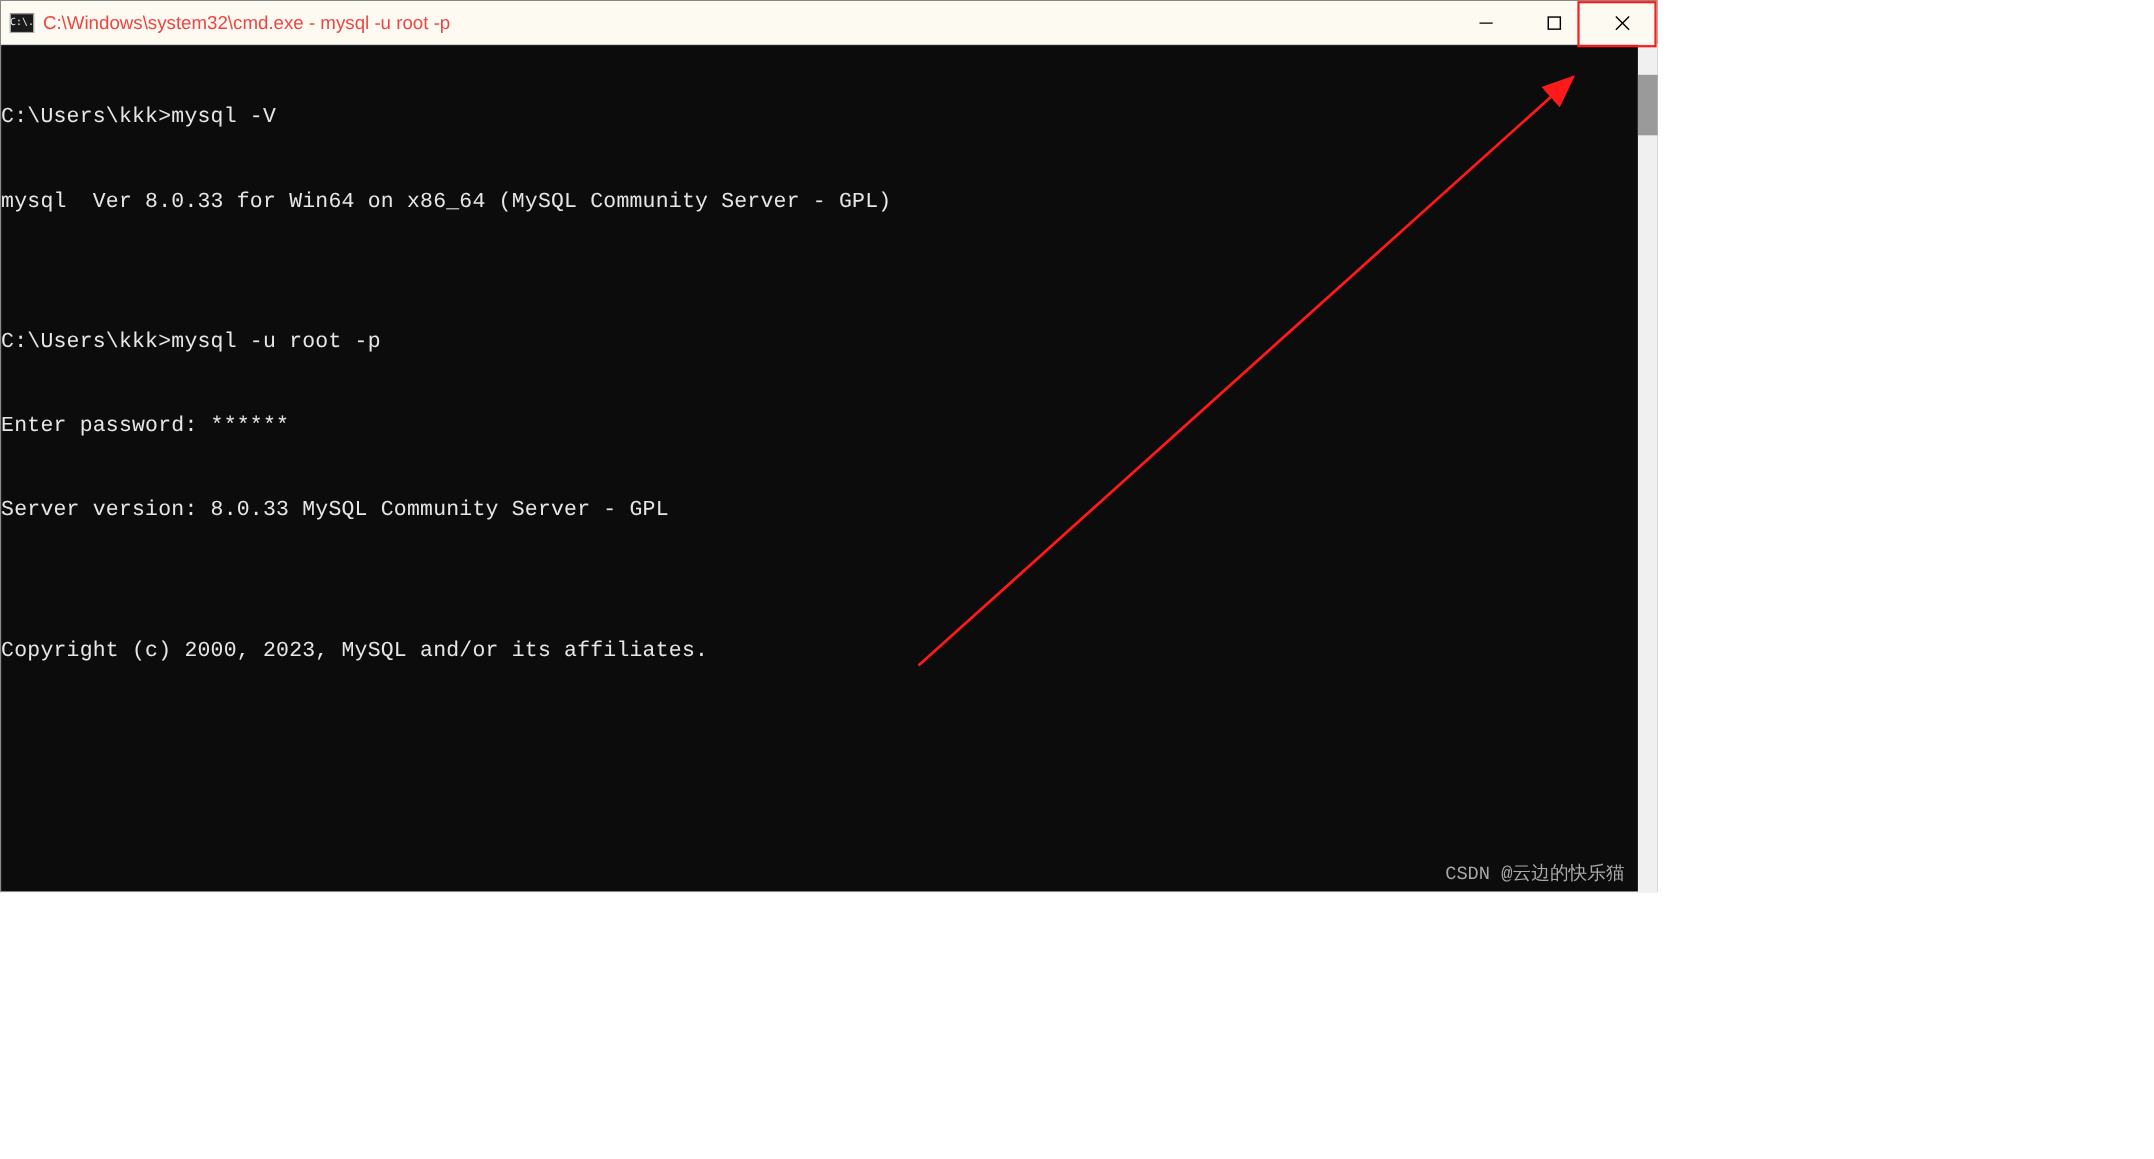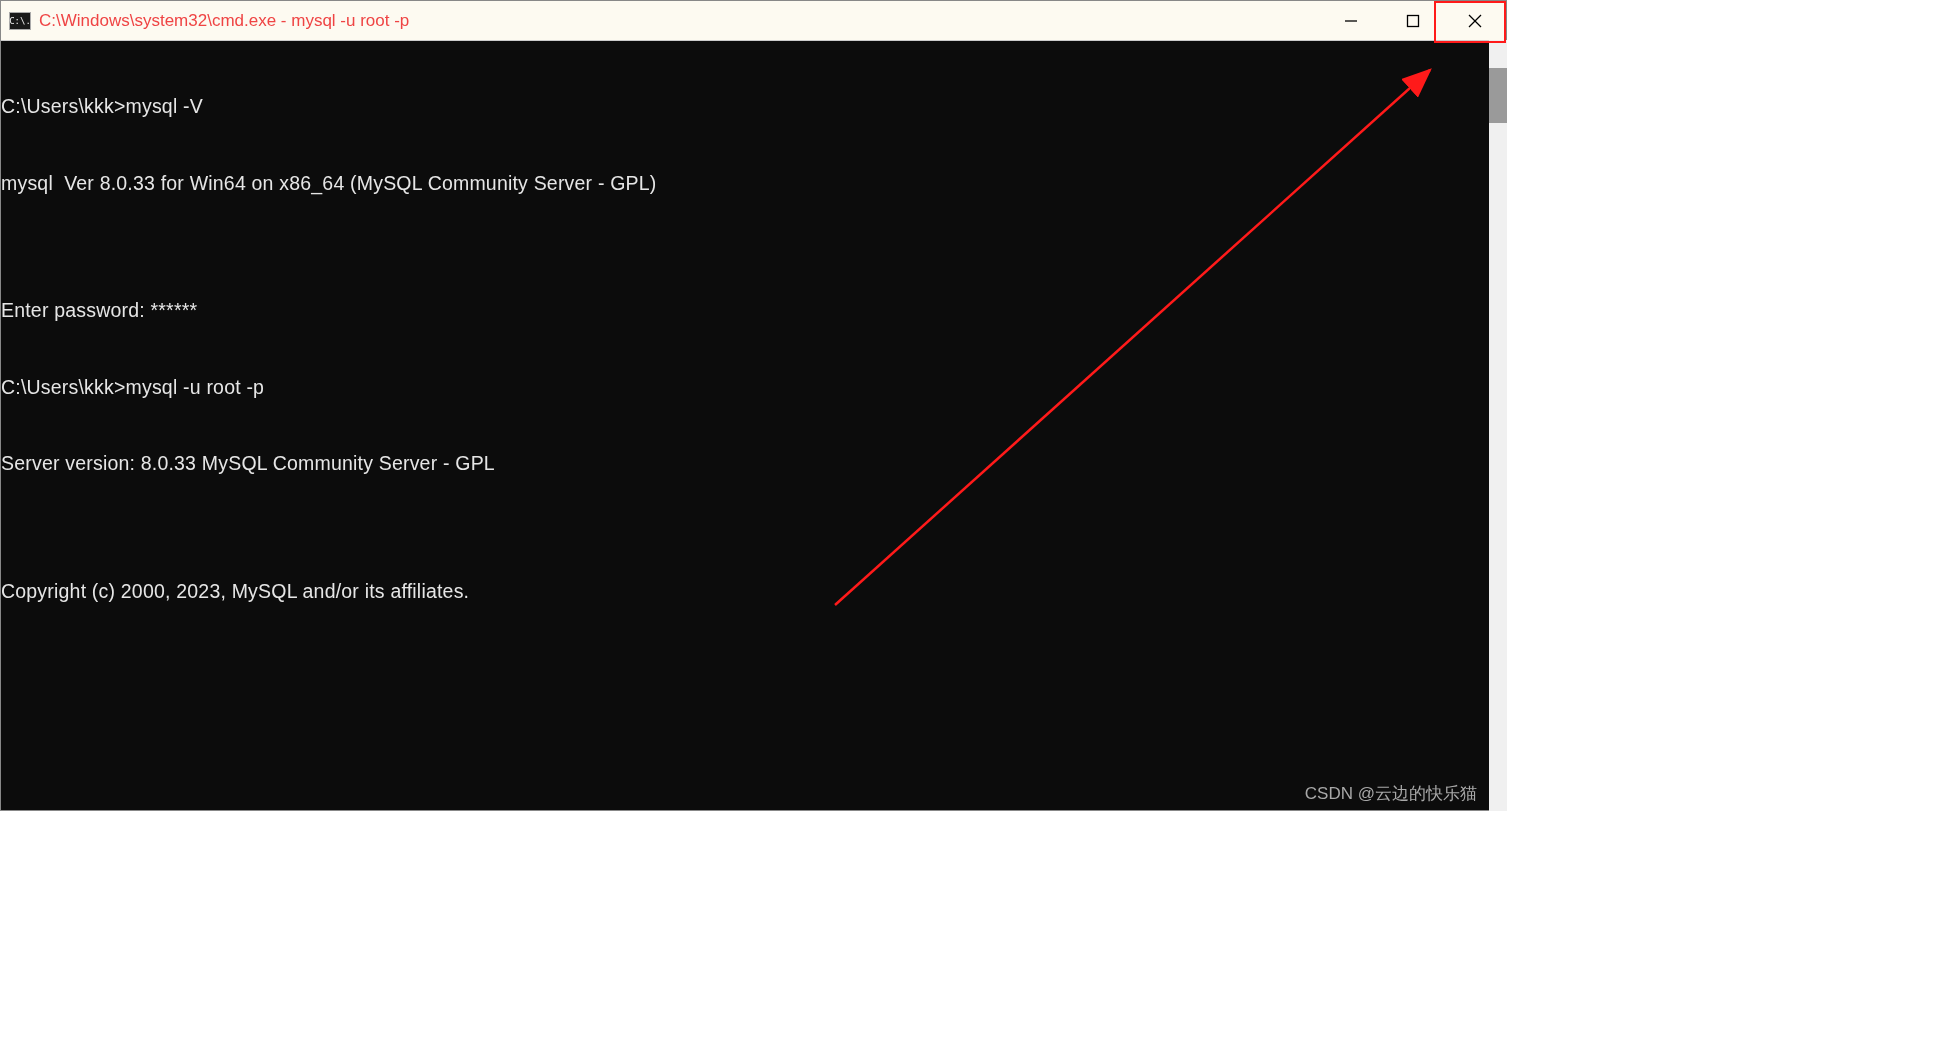--- a/index.html
+++ b/index.html
@@ -68,21 +68,21 @@
       width: 72px;
       height: 42px;
       border: 2px solid #ff1a1a;
       pointer-events: none;
       z-index: 10;
     }
     .terminal-area {
       flex: 1;
       background: #0c0c0c;
       color: #e6e6e6;
-      font-family: Liberation Sans, sans-serif;
+      font-family: Liberation Mono, monospace;
       font-size: 19.5px;
       line-height: 25.5px;
       padding: 2px 0 0 0;
       white-space: pre;
       overflow: hidden;
       position: relative;
       letter-spacing: 0.2px;
     }
     .terminal-line { display: block; }
     .scrollbar {
@@ -108,21 +108,21 @@
       height: 560px;
       pointer-events: none;
       z-index: 5;
     }
     .watermark {
       position: absolute;
       bottom: 6px;
       right: 30px;
       color: #a8a8a8;
       font-size: 17px;
-      font-family: Liberation Sans, sans-serif;
+      font-family: Liberation Mono, monospace;
       z-index: 6;
     }
   </style>
 </head>
 <body>
 
 <div class="window">
   <div class="titlebar">
     <div class="title-icon">C:\.</div>
     <div class="title-text">C:\Windows\system32\cmd.exe - mysql  -u root -p</div>
@@ -143,22 +143,22 @@
             <line x1="13" y1="1" x2="1" y2="13" stroke="#000" stroke-width="1.3"></line>
           </svg>
       </button>
     </div>
   </div>
 
   <div class="terminal-area">
     <span class="terminal-line">C:\Users\kkk&gt;mysql -V</span>
     <span class="terminal-line">mysql  Ver 8.0.33 for Win64 on x86_64 (MySQL Community Server - GPL)</span>
     <span class="terminal-line"></span>
+    <span class="terminal-line">C:\Users\kkk&gt;mysql -u root -p</span>
     <span class="terminal-line">Enter password: ******</span>
-    <span class="terminal-line">C:\Users\kkk&gt;mysql -u root -p</span>
     <span class="terminal-line">Server version: 8.0.33 MySQL Community Server - GPL</span>
     <span class="terminal-line"></span>
     <span class="terminal-line">Copyright (c) 2000, 2023, MySQL and/or its affiliates.</span>
     <span class="terminal-line"></span>
     
     
     
     <span class="terminal-line"></span>
     
     <span class="terminal-line"></span>

